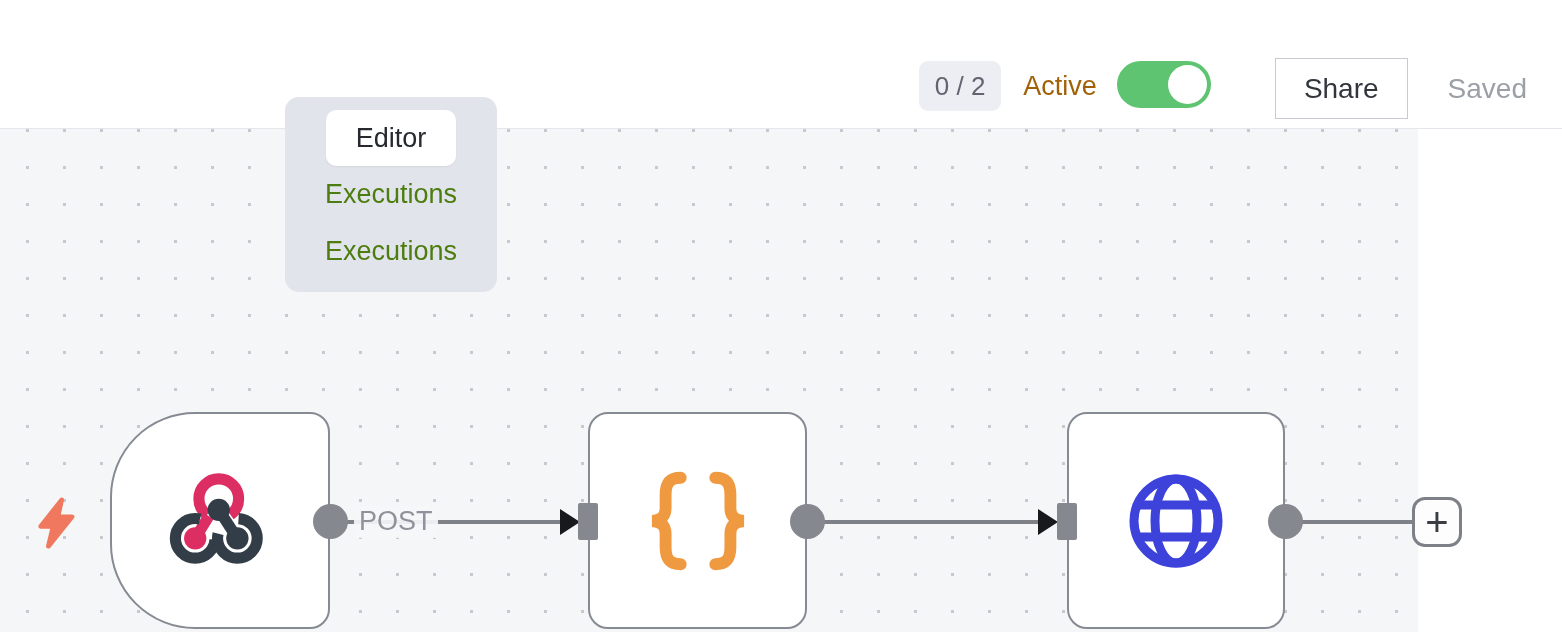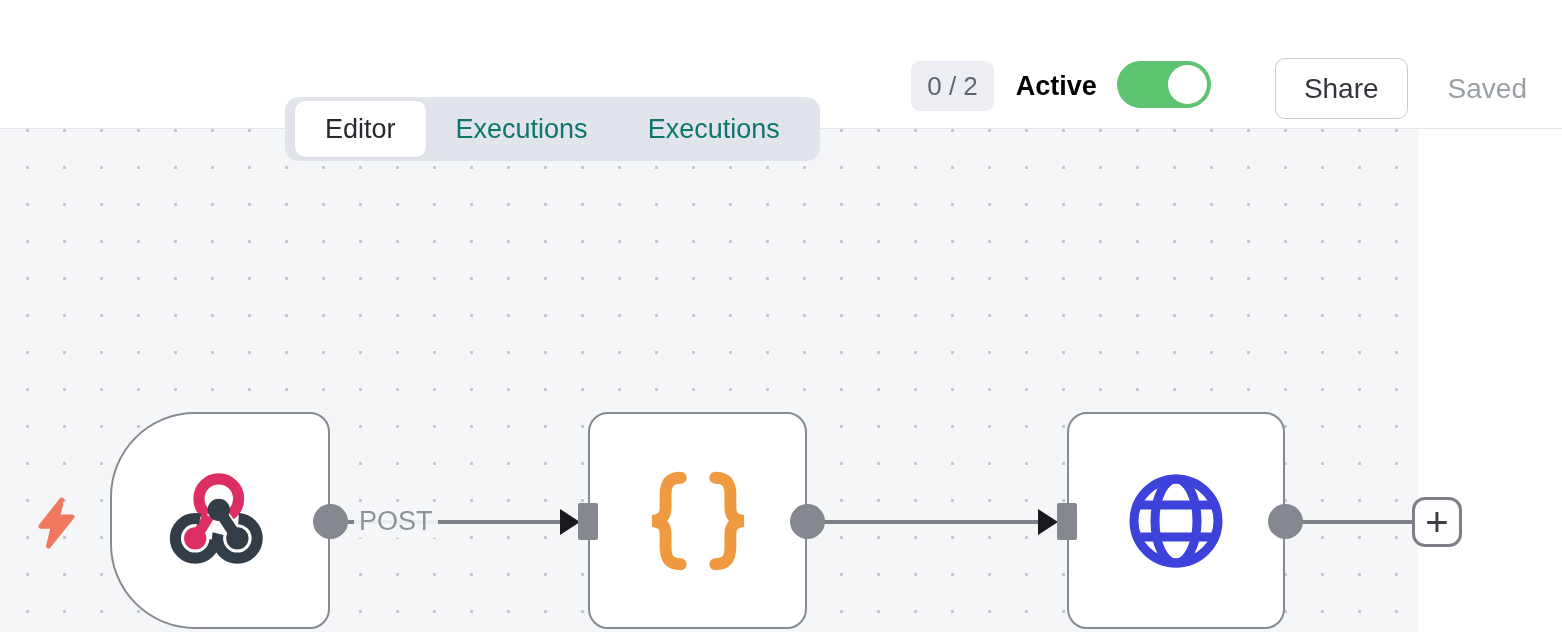--- a/index.html
+++ b/index.html
@@ -7,37 +7,37 @@
               font-family:"Liberation Sans", sans-serif; background:#fff; }
 
   
   .header { position:absolute; left:0; top:0; width:1562px; height:129px;
             background:#ffffff; border-bottom:1px solid #e4e6eb; z-index:5; }
   .header-right { position:absolute; right:35px; top:0; height:129px;
                   display:flex; align-items:flex-start; padding-top:33px;margin-top:28px; }
   .counter-badge { background:#eceef3; color:#606570; border-radius:9px;
                    font-size:26px; padding:10px 16px; line-height:1;
                    height:50px; display:flex; align-items:center; }
-  .active-label { color:#000000; font-size:27px; font-weight:700;
+  .active-label { color:#a16207; font-size:27px; font-weight:400;
                   margin-left:22px; line-height:50px; }
   .toggle { width:94px; height:47px; background:#5ec471; border-radius:24px;
             margin-left:20px; position:relative; }
   .toggle .knob { position:absolute; right:4px; top:4px; width:39px; height:39px;
                   background:#ffffff; border-radius:50%; }
   .share-btn { margin-left:64px; height:61px; padding:17px 28px;
-               border:1.5px solid #c7cad1; border-radius:10px; background:#fff;
+               border:1.5px solid #c7cad1; border-radius:0; background:#fff;
                font-size:28px; color:#32363c; font-weight:500;
                display:flex; align-items:center; margin-top:-3px; }
   .saved-label { color:#9ba0a7; font-size:28px; margin-left:40px; line-height:55px; }
 
   
   .tabbar { position:absolute; left:285px; top:97px; z-index:10;
-            background:#e2e4eb; border-radius:14px; padding:4px 10px;
-            display:flex; align-items:center; }
-  .tab { font-size:27px; color:#0f766e; padding:12px 30px; border-radius:10px;
+            background:#e2e4eb; border-radius:14px; padding:13px 10px;
+            display:flex; align-items:center;flex-direction:column; }
+  .tab { font-size:27px; color:#4d7c0f; padding:12px 30px; border-radius:10px;
          line-height:1.2; white-space:nowrap; }
   .tab.active { background:#ffffff; color:#26292e; font-weight:500;
                 box-shadow:0 1px 2px rgba(0,0,0,.06); }
 
   
   .canvas { position:absolute; left:0; top:129px; width:1418px; height:503px;
             background-color:#f5f6f8;
             background-image:radial-gradient(circle,#c6c9cf 1.7px,transparent 2px);
             background-size:37px 37px; background-position:9px 20px; }
 

